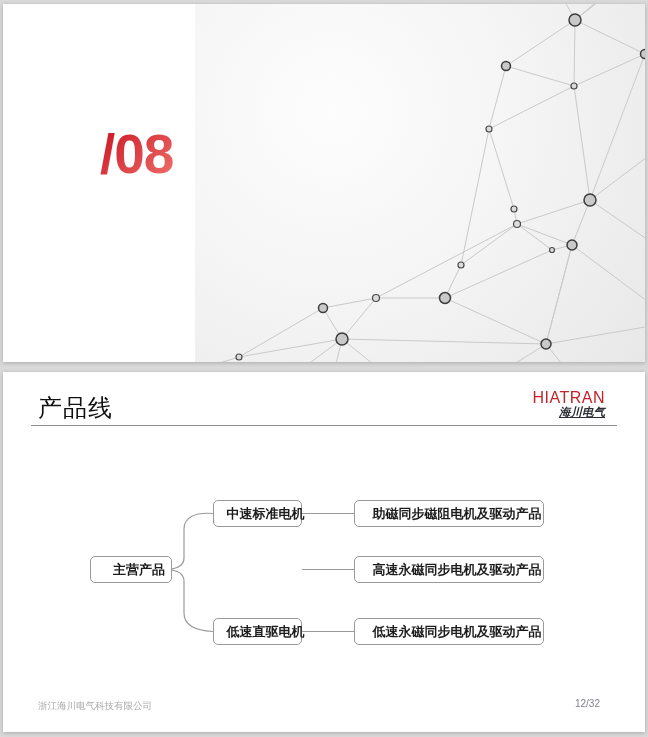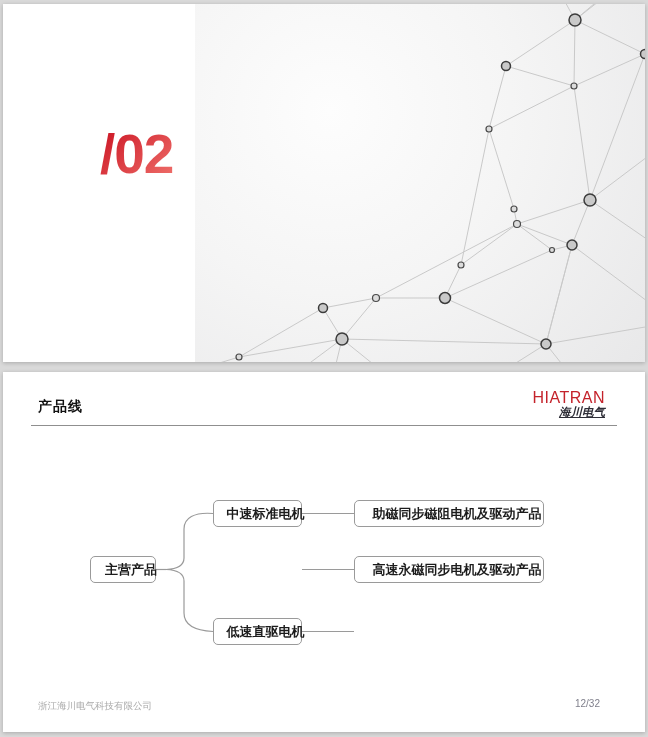--- a/index.html
+++ b/index.html
@@ -30,36 +30,36 @@
     -webkit-text-fill-color:transparent;color:#d8232f;
   }
   .section-title{
     position:absolute;left:98px;top:192px;
     font-size:21px;font-weight:bold;color:#0d0d0d;letter-spacing:1px;
   }
 
   
   .pl-title{
     position:absolute;left:35px;top:20px;
-    font-size:14px;font-weight:bold;color:#111;letter-spacing:1px;margin-top:6px;
+    font-size:24px;font-weight:normal;color:#111;letter-spacing:1px;
   }
   .pl-logo{position:absolute;right:40px;top:18px;text-align:right;line-height:1;}
   .pl-logo .en{font-size:16px;font-weight:normal;color:#c4232b;letter-spacing:.5px;}
   .pl-logo .cn{font-size:11.5px;font-weight:bold;font-style:italic;color:#2e2e37;margin-top:1px;text-decoration:underline;}
   .pl-divider{
     position:absolute;left:28px;right:28px;top:53px;height:0;
     border-top:1px solid #8f8f8f;
   }
   .tree-box{
     position:absolute;height:27px;box-sizing:border-box;
     border:1px solid #9a9a9a;border-radius:5px;background:#fff;
     display:flex;align-items:center;justify-content:center;
     font-size:13px;font-weight:600;color:#1c1c1c;white-space:nowrap;padding-left:16px;
   }
-  .root-box{left:87px;top:184px;width:66px;}
+  .root-box{left:87px;top:184px;width:82px;}
   .cat-box{left:210px;width:89px;}
   .prod-box{left:351px;width:190px;}
   .row0{top:128px;} .row1{top:184px;} .row2{top:246px;}
   .tree-lines{position:absolute;left:0;top:0;}
   .pl-footer-company{
     position:absolute;left:35px;top:328px;font-size:9.5px;color:#a9a9a9;
   }
   .pl-page-number{
     position:absolute;right:45px;top:326px;font-size:10px;color:#80808c;
   }
@@ -96,21 +96,21 @@
         <circle cx="486" cy="125" r="3"></circle>
         <circle cx="511" cy="205" r="3"></circle>
         <circle cx="514" cy="220" r="3.5"></circle>
         <circle cx="549" cy="246" r="2.5"></circle>
         <circle cx="458" cy="261" r="3"></circle>
         <circle cx="373" cy="294" r="3.5"></circle>
         <circle cx="236" cy="353" r="3"></circle>
       </g>
     </svg>
   </div>
-  <div class="section-number">/02</div>
+  <div class="section-number">/08</div>
 </div>
 
 <div class="slide" id="slide-product">
 
   <div class="pl-title">产品线</div>
 
   <div class="pl-logo">
     <div class="en">HIATRAN</div>
     <div class="cn">海川电气</div>
   </div>
@@ -130,16 +130,17 @@
     </g>
   </svg>
 
   <div class="tree-box root-box">主营产品</div>
 
   <div class="tree-box cat-box row0">中速标准电机</div>
   <div class="tree-box cat-box row2">低速直驱电机</div>
 
   <div class="tree-box prod-box row1">高速永磁同步电机及驱动产品</div>
   <div class="tree-box prod-box row0">助磁同步磁阻电机及驱动产品</div>
+  <div class="tree-box prod-box row2">低速永磁同步电机及驱动产品</div>
 
   <div class="pl-footer-company">浙江海川电气科技有限公司</div>
   <div class="pl-page-number">12/32</div>
 </div>
 
 </body></html>

